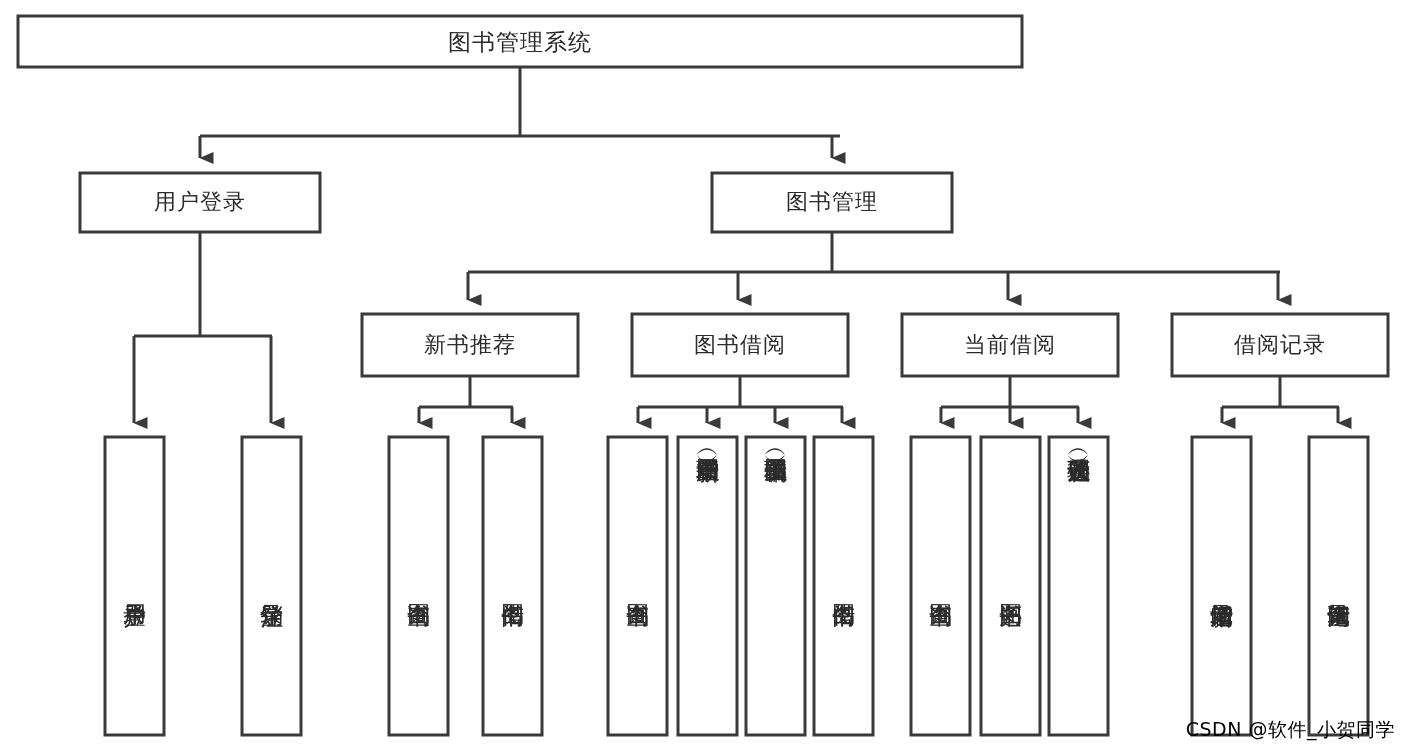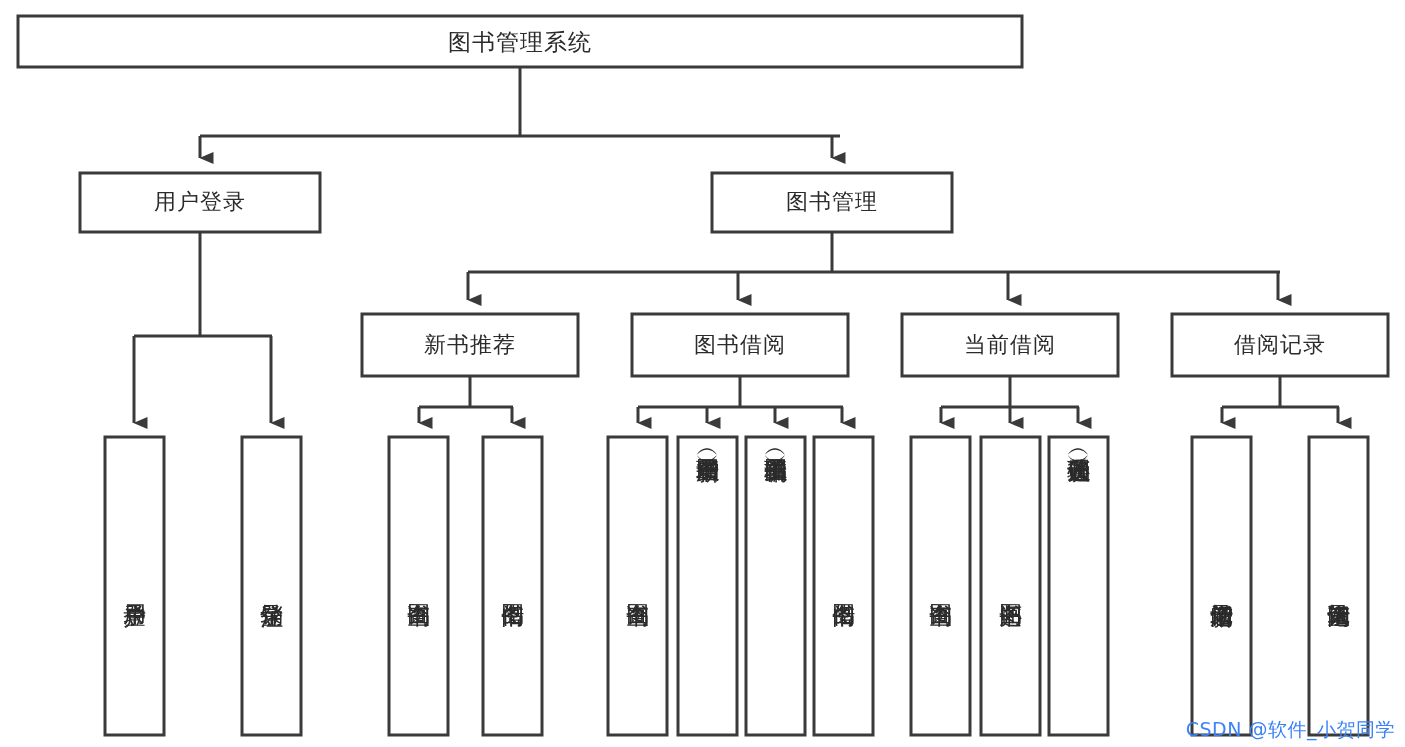--- a/index.html
+++ b/index.html
@@ -24,21 +24,21 @@
   }
   .vwrap.top{align-items:flex-start;}
   .vtext{
     writing-mode:vertical-rl;text-orientation:upright;
     font-family:"DejaVu Sans","Liberation Sans",sans-serif;
     font-size:23px;color:#2b2b2b;white-space:nowrap;line-height:1.1;
   }
   .watermark{
     position:absolute;right:10px;bottom:4px;
     font-family:"DejaVu Sans","Liberation Sans",sans-serif;
-    font-size:19px;color:#3b82f6;white-space:nowrap;letter-spacing:0.5px;margin-top:12px;
+    font-size:19px;color:#000000;white-space:nowrap;letter-spacing:0.5px;margin-top:12px;
   }
 </style>
 </head>
 <body>
 
 <div id="stage">
 
   <svg id="diagram" viewBox="0 0 1405 747">
     <defs>
       <marker id="ah" viewBox="0 0 12 14" refX="6" refY="13.5" markerWidth="12" markerHeight="14" orient="auto-start-reverse" markerUnits="userSpaceOnUse">

